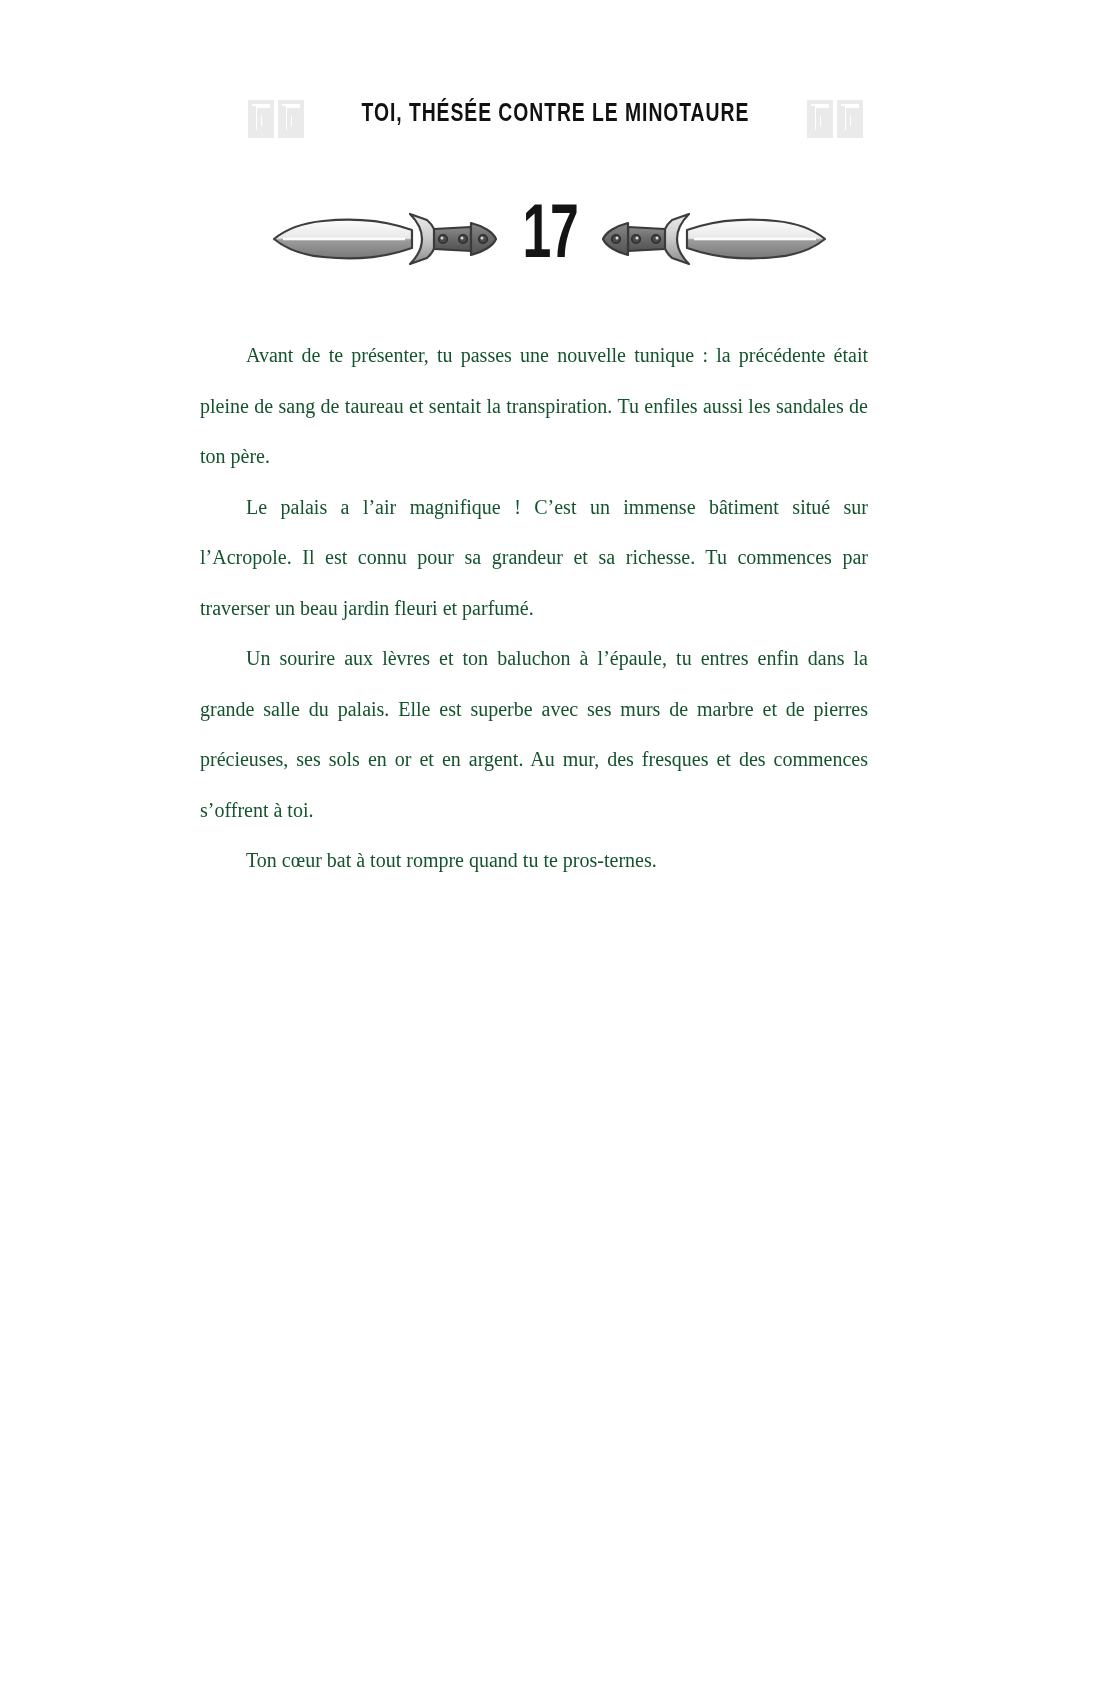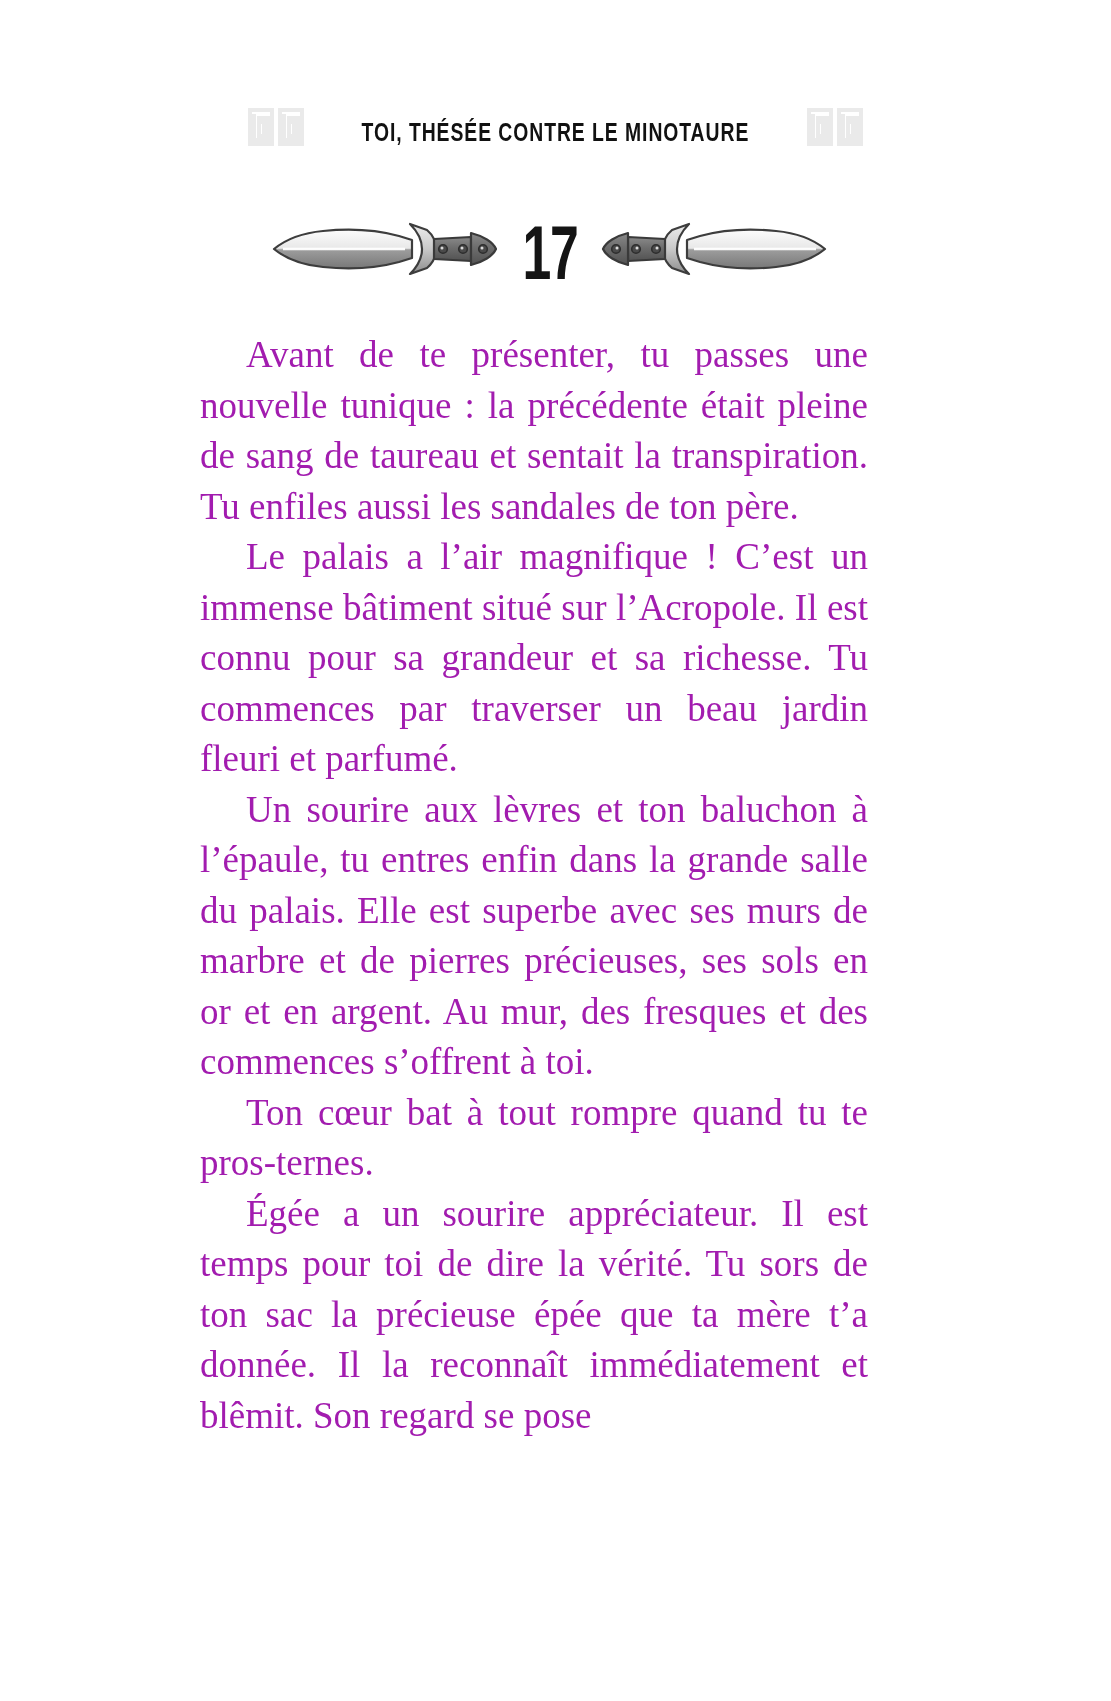--- a/index.html
+++ b/index.html
@@ -18,21 +18,21 @@
   }
 
   
   .running-head {
     position: absolute;
     top: 100px;
     left: 0;
     right: 0;
     height: 46px;
     display: flex;
-    align-items: flex-end;
+    align-items: flex-start;
     justify-content: center;
     gap: 18px;
   }
   .head-title {
     font-family: "Liberation Sans", "DejaVu Sans", sans-serif;
     font-weight: 700;
     font-size: 22.5px;
     letter-spacing: 1.1px;
     color: #111111;
     text-transform: uppercase;
@@ -49,21 +49,21 @@
   .meander { display: block; }
 
   
   .chapter-ornament {
     position: absolute;
     top: 196px;
     left: 0;
     right: 12px;
     height: 96px;
     display: flex;
-    align-items: flex-end;
+    align-items: flex-start;
     justify-content: center;
     gap: 0px;
   }
   .dagger { display: block; }
   .dagger.right { transform: scaleX(-1); }
   .chapter-number {
     font-family: "Liberation Sans", "DejaVu Sans", sans-serif;
     font-weight: 700;
     font-size: 70px;
     line-height: 1;
@@ -79,23 +79,23 @@
   .body-text {
     position: absolute;
     top: 330px;
     left: 200px;
     width: 668px;
   }
   .body-text p {
     margin: 0;
     text-align: justify;
     text-justify: inter-word;
-    font-size: 37px;
+    font-size: 20px;
     line-height: 50.5px;
-    color: #a21caf;
+    color: #14532d;
     text-indent: 46px;
     hyphens: manual;
     -webkit-hyphens: manual;
   }
   .body-text p:last-child { text-align: justify; }
 </style>
 </head>
 <body>
 
 <div class="page">
@@ -198,16 +198,15 @@
       <circle cx="211" cy="42" r="1.5" fill="#d8d8d8"></circle>
     </svg>
 
   </div>
 
   <div class="body-text">
     <p>Avant de te présenter, tu passes une nouvelle tunique : la précédente était pleine de sang de taureau et sentait la transpiration. Tu enfiles aussi les sandales de ton père.</p>
     <p>Le palais a l’air magnifique ! C’est un immense bâtiment situé sur l’Acropole. Il est connu pour sa grandeur et sa richesse. Tu commences par traverser un beau jardin fleuri et parfumé.</p>
     <p>Un sourire aux lèvres et ton baluchon à l’épaule, tu entres enfin dans la grande salle du palais. Elle est superbe avec ses murs de marbre et de pierres précieuses, ses sols en or et en argent. Au mur, des fresques et des commences s’offrent à toi.</p>
     <p>Ton cœur bat à tout rompre quand tu te pros-ternes.</p>
-    <p>Égée a un sourire appréciateur. Il est temps pour toi de dire la vérité. Tu sors de ton sac la précieuse épée que ta mère t’a donnée. Il la reconnaît immédiatement et blêmit. Son regard se pose</p>
   </div>
 
 </div>
 
 </body></html>

